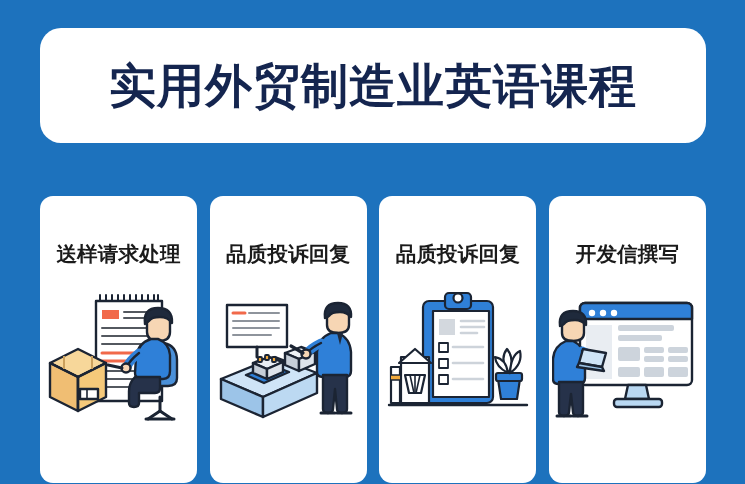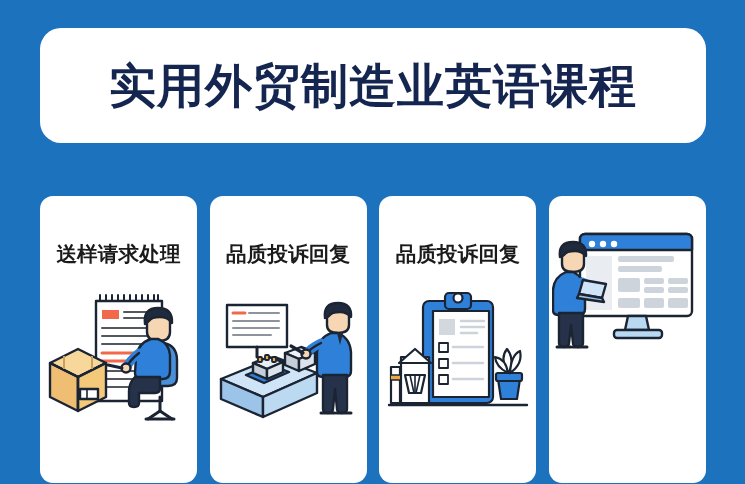--- a/index.html
+++ b/index.html
@@ -318,20 +318,21 @@
             <path d="M127 90 q1 -18 10 -22 q3 13 -10 22 z" fill="#ffffff"></path>
             <path d="M125 90 q-12 -6 -13 -16 q11 2 13 16 z" fill="#ffffff"></path>
 
             <path d="M6 122 L144 122" stroke-width="2.4"></path>
           </g>
         </svg>
       </div>
     </div>
 
     <div class="card">
+      <div class="card-title">开发信撰写</div>
       <div class="card-art">
         <svg width="150" height="148" viewBox="0 0 150 148">
           <g stroke="#1b2433" stroke-width="2.4" stroke-linecap="round" stroke-linejoin="round">
 
             <rect x="28" y="20" width="112" height="82" rx="5" fill="#ffffff"></rect>
 
             <path d="M28 25 a5 5 0 0 1 5 -5 l102 0 a5 5 0 0 1 5 5 l0 11 l-112 0 z" fill="#2f80d8"></path>
             <g fill="#ffffff" stroke="none">
               <circle cx="40" cy="30" r="3.2"></circle>
               <circle cx="51" cy="30" r="3.2"></circle>

